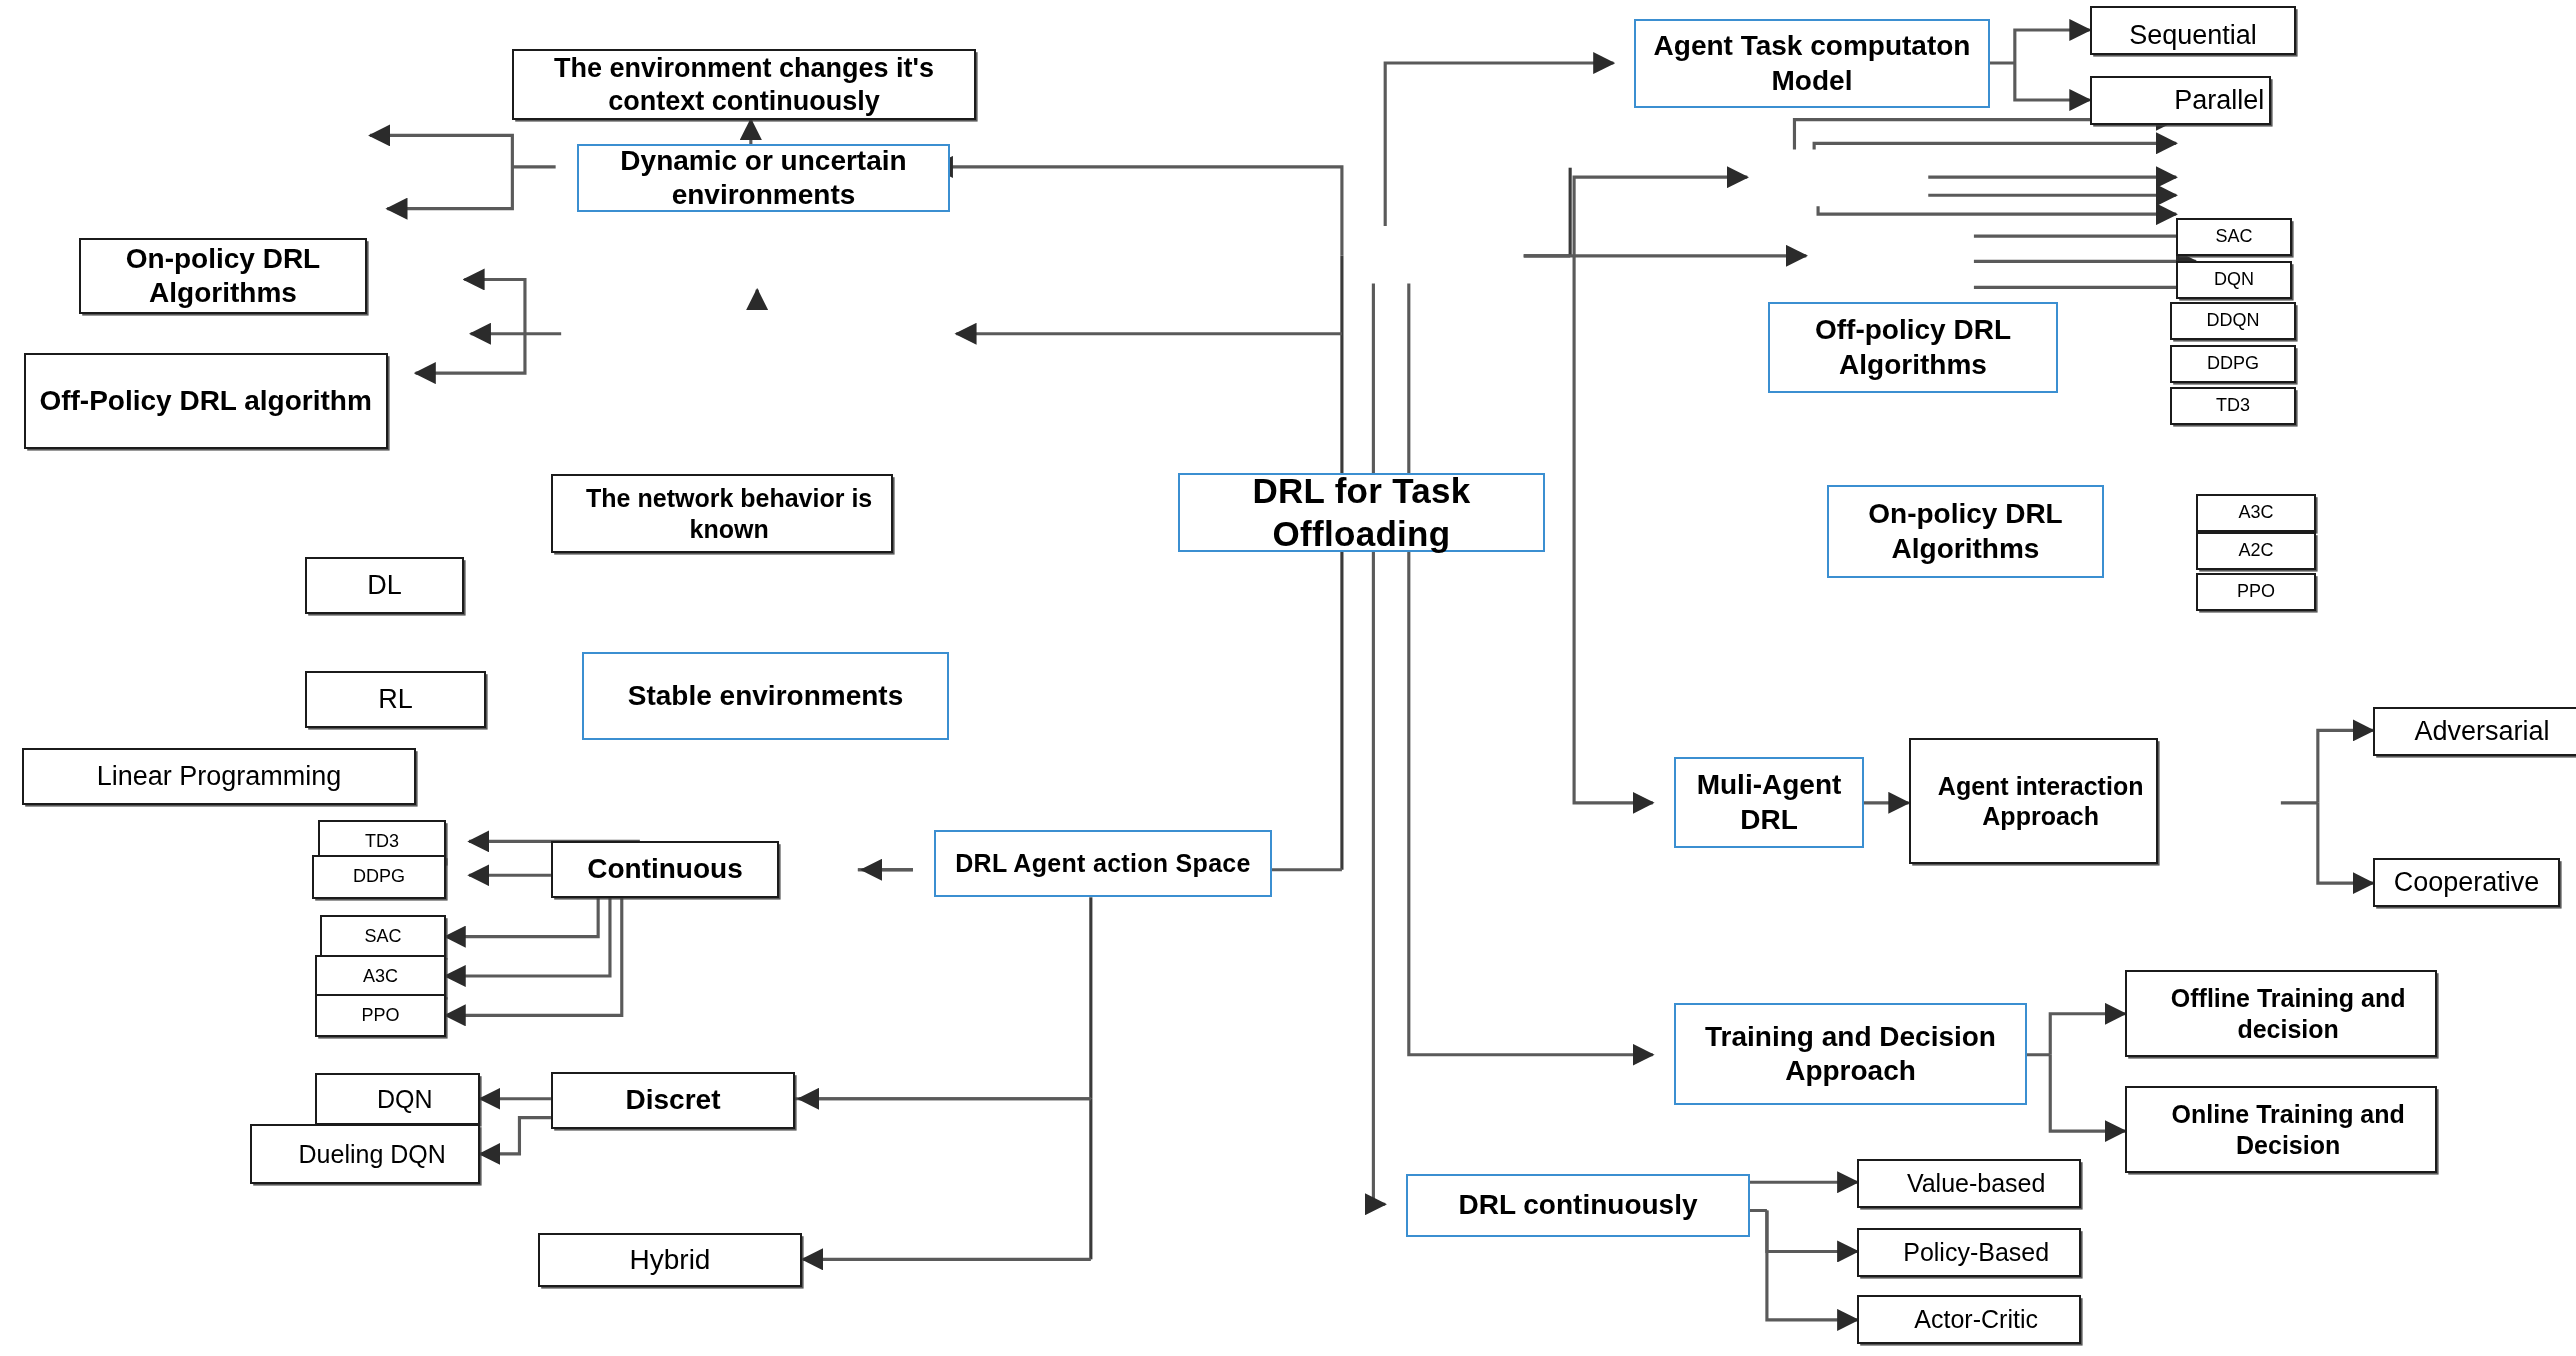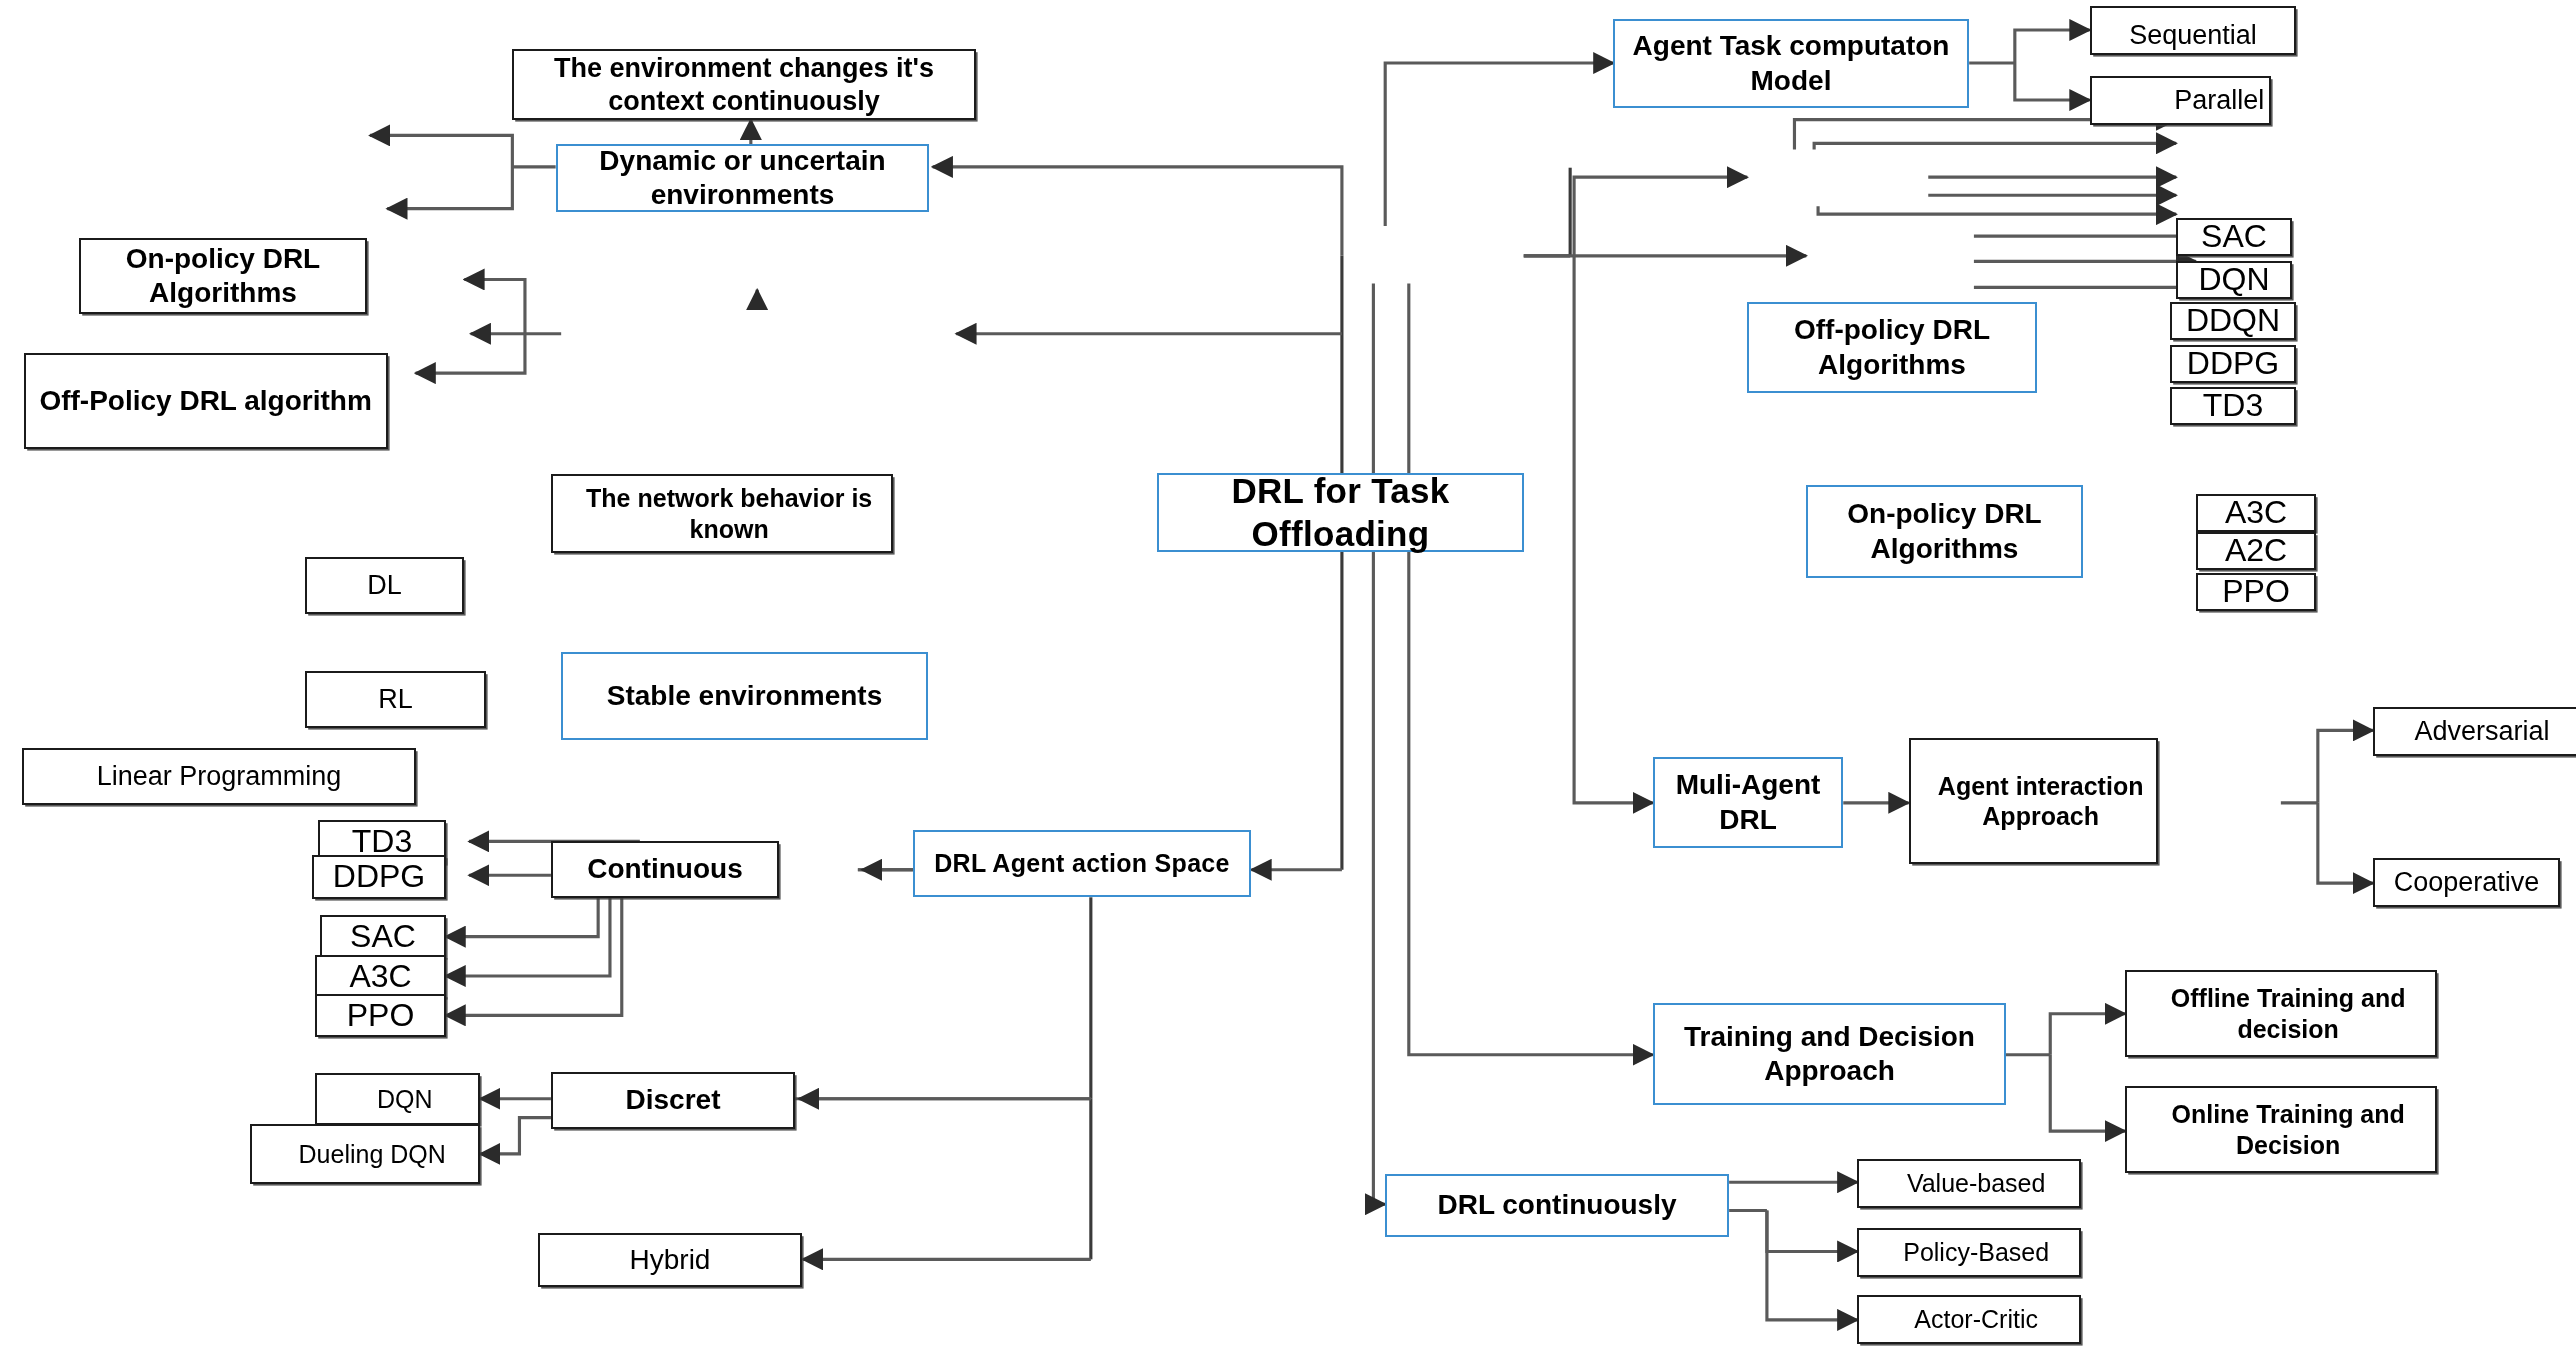--- a/index.html
+++ b/index.html
@@ -27,24 +27,25 @@
     z-index:3;
   }
   
   .plain{
     border:2.4px solid #1b1b1b;
     box-shadow:2.4px 2.4px 0 -0.8px rgba(60,60,60,0.85);
   }
   
   .blue{
     border:2.4px solid #3B8FD1;
+    margin-left:21px;
   }
   .bold{font-weight:700;}
   .normal{font-weight:400;}
-  .t30{font-size:32px;}
+  .t30{font-size:18px;}
   .t32{font-size:25px;padding-left:19px;}
   .t34{font-size:27px;}
   .t36{font-size:28px;}
   
   .hub{
     font-size:35px;
     font-weight:700;
     letter-spacing:0.3px;
   }
   .cond{

